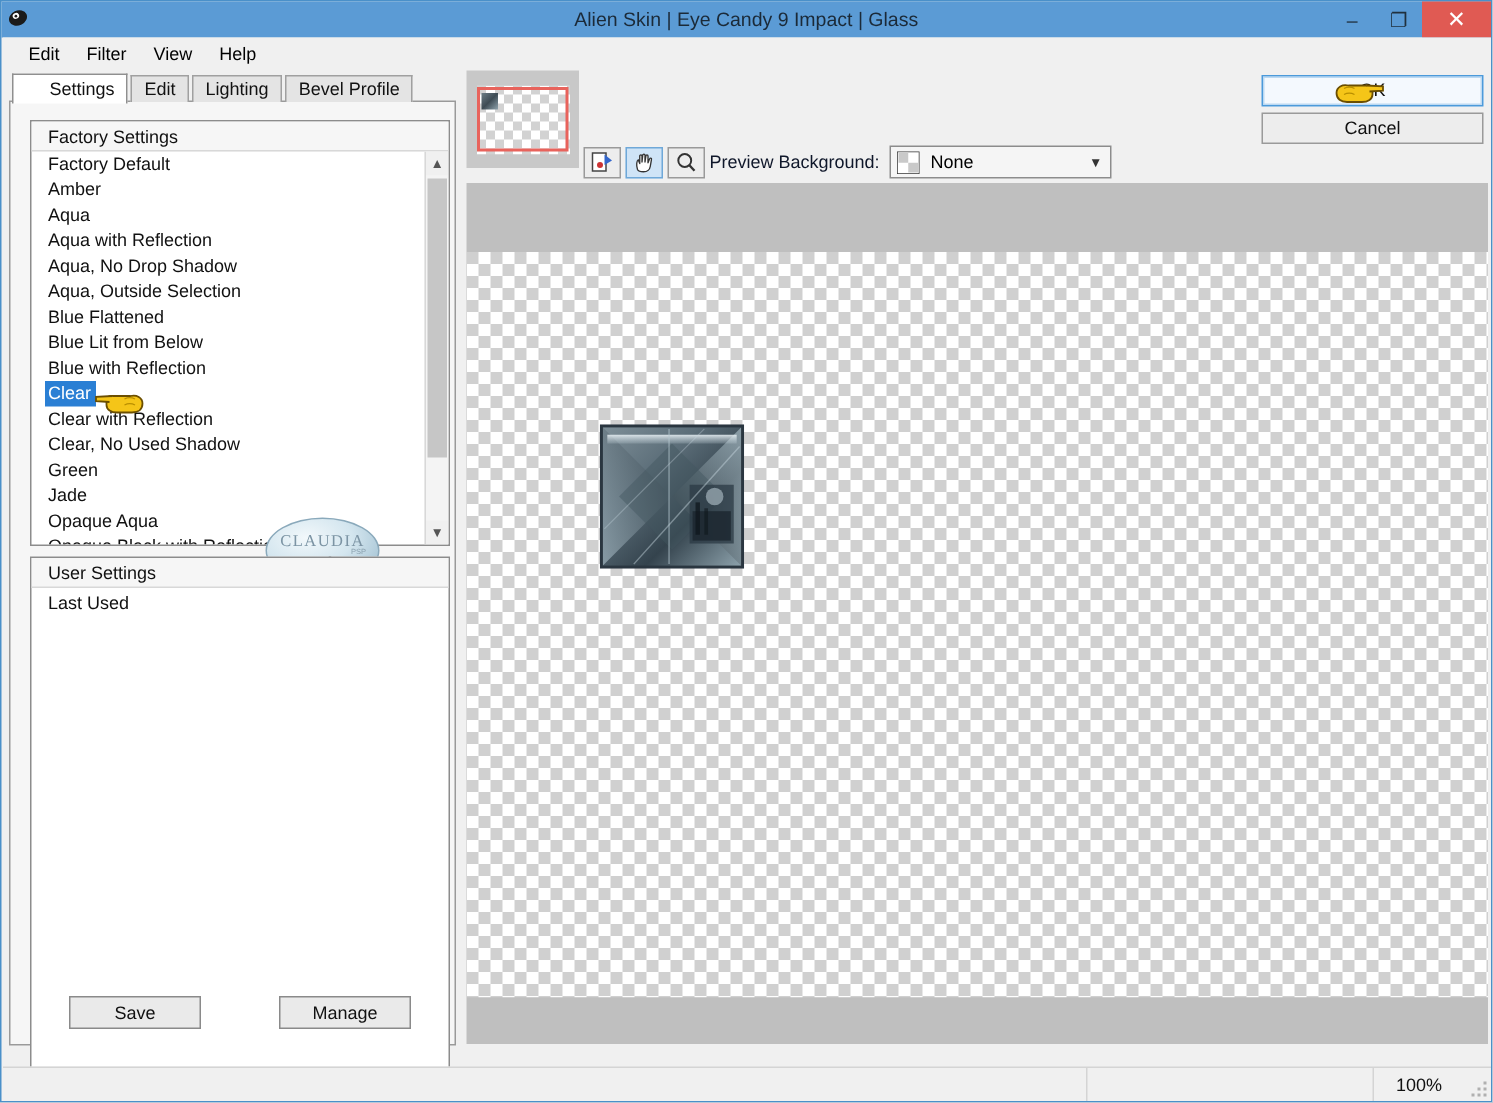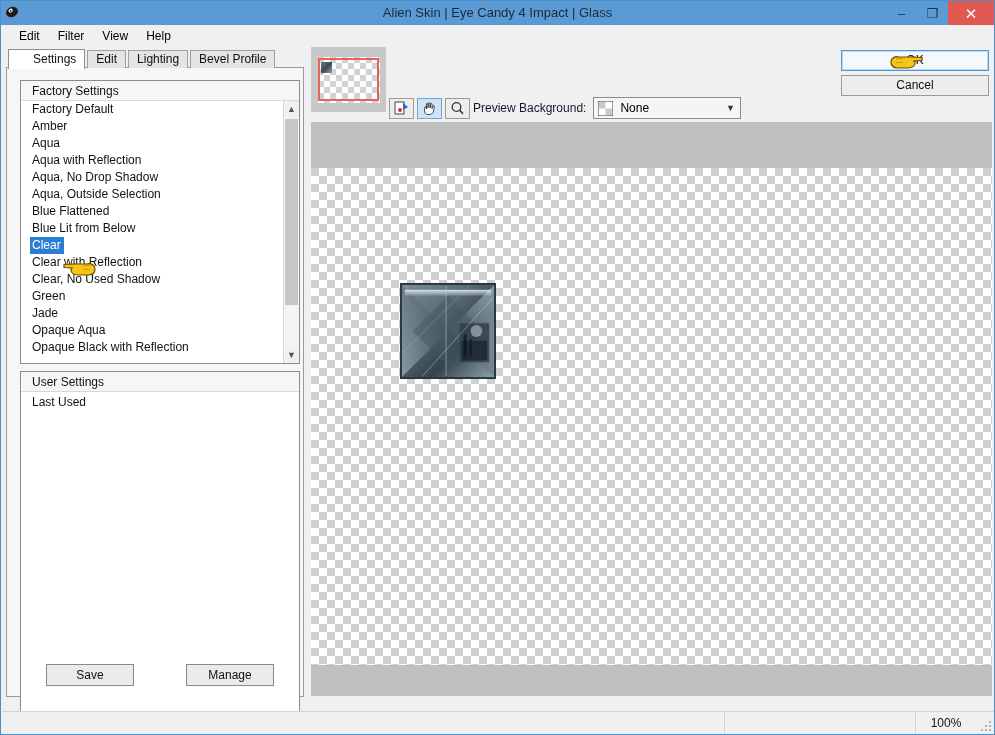--- a/index.html
+++ b/index.html
@@ -143,21 +143,21 @@
 <div class="app">
 
   <div class="titlebar">
     <div class="app-icon">
       <svg width="15" height="15" viewBox="0 0 15 15">
         <ellipse cx="7" cy="7" rx="6.2" ry="5" fill="#1b1b1b" transform="rotate(-25 7 7)"></ellipse>
         <ellipse cx="5.6" cy="5.6" rx="2.2" ry="1.9" fill="#ffffff" transform="rotate(-25 5.6 5.6)"></ellipse>
         <circle cx="5.6" cy="5.8" r="0.9" fill="#1b1b1b"></circle>
       </svg>
     </div>
-    <div class="title-text">Alien Skin | Eye Candy 4 Impact | Glass</div>
+    <div class="title-text">Alien Skin | Eye Candy 9 Impact | Glass</div>
     <div class="win-btns">
       <div class="win-btn">–</div>
       <div class="win-btn">❐</div>
       <div class="win-btn close">✕</div>
     </div>
   </div>
 
   <div class="menubar">
     <div class="menu-item">Edit</div>
     <div class="menu-item">Filter</div>
@@ -196,20 +196,23 @@
             </div>
           <div class="rowwrap">
               <div class="list-row">Aqua, Outside Selection</div>
             </div>
           <div class="rowwrap">
               <div class="list-row">Blue Flattened</div>
             </div>
           <div class="rowwrap">
               <div class="list-row">Blue Lit from Below</div>
             </div>
+          <div class="rowwrap">
+              <div class="list-row">Blue with Reflection</div>
+            </div>
           <div class="rowwrap"><span class="list-row sel">Clear</span></div>
           <div class="rowwrap">
               <div class="list-row">Clear with Reflection</div>
             </div>
           <div class="rowwrap">
               <div class="list-row">Clear, No Used Shadow</div>
             </div>
           <div class="rowwrap">
               <div class="list-row">Green</div>
             </div>
@@ -226,20 +229,29 @@
           <div class="vscroll">
             <div class="vs-btn">▲</div>
             <div class="vs-track">
               <div class="vs-thumb"></div>
             </div>
             <div class="vs-btn" style="position:absolute;left:0;right:0;bottom:0;">▼</div>
           </div>
         </div>
       </div>
 
+      <div class="watermark">
+        <div class="wm-text">CLAUDIA</div>
+        <div class="wm-sub">PSP</div>
+        <svg class="wm-fig" viewBox="0 0 16 12">
+          <path d="M3 9 L6 5 L9 7 L12 3" stroke="#2c3b46" stroke-width="1" fill="none"></path>
+          <circle cx="12" cy="3" r="1.2" fill="#2c3b46"></circle>
+          <path d="M4 9 L3 11 M6 9 L7 11" stroke="#2c3b46" stroke-width="0.8"></path>
+        </svg>
+      </div>
 
       <div class="listbox usersettings">
         <div class="list-header">User Settings</div>
         <div class="list-body">
           <div class="rowwrap" style="padding-top:2px;">
               <div class="list-row">Last Used</div>
             </div>
         </div>
       </div>
 

